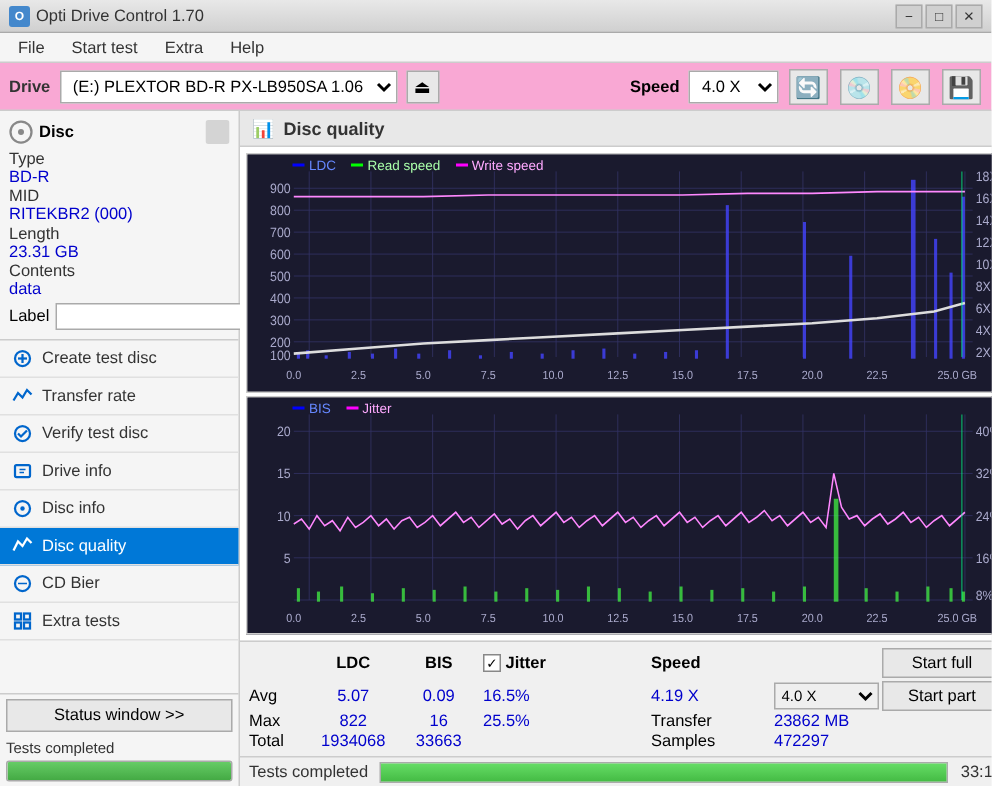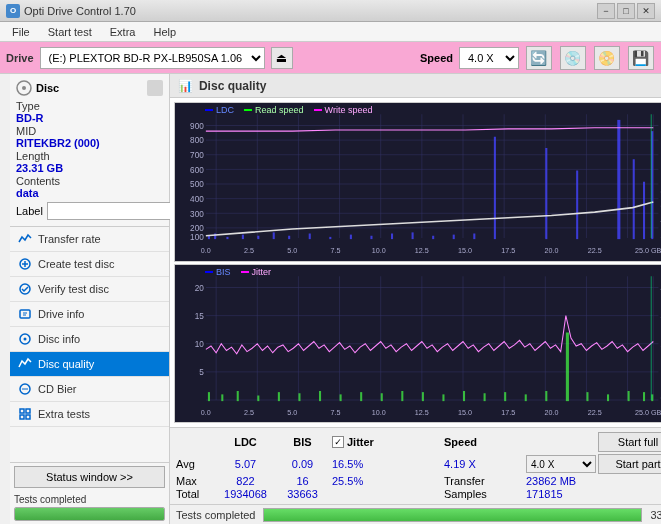--- a/index.html
+++ b/index.html
@@ -21,34 +21,34 @@
     .drivebar { background: #f9a8d4; height: 32px; display: flex; align-items: center; padding: 0 6px; border-bottom: 1px solid #ccc; gap: 6px; }
     .drive-label { font-size: 11px; font-weight: bold; color: #333; }
     .drive-select { height: 22px; font-size: 11px; background: white; border: 1px solid #aaa; padding: 0 4px; min-width: 200px; }
     .drive-icon-btn { width: 22px; height: 22px; background: #e8e8e8; border: 1px solid #aaa; display: flex; align-items: center; justify-content: center; cursor: pointer; font-size: 12px; }
     .speed-label { font-size: 11px; font-weight: bold; }
     .speed-select { height: 22px; font-size: 11px; background: white; border: 1px solid #aaa; padding: 0 4px; width: 60px; }
     .spacer { flex: 1; }
     .toolbar-btn { width: 26px; height: 24px; background: #e8e8e8; border: 1px solid #aaa; display: flex; align-items: center; justify-content: center; cursor: pointer; font-size: 14px; margin: 0 1px; }
 
     
-    .main { display: flex; height: calc(524px - 22px - 20px - 32px); margin-left: 10px; }
+    .main { display: flex; height: calc(524px - 22px - 20px - 32px); }
 
     
     .sidebar { width: 160px; background: #f5f5f5; border-right: 1px solid #ccc; display: flex; flex-direction: column; }
     
     
     .disc-panel { padding: 6px; border-bottom: 1px solid #ccc; }
     .disc-header { display: flex; align-items: center; justify-content: space-between; margin-bottom: 4px; }
     .disc-header-left { display: flex; align-items: center; gap: 4px; font-weight: bold; font-size: 11px; }
     .disc-icon { width: 16px; height: 16px; }
     .disc-row { display: flex; justify-content: center; margin: 1px 0; font-size: 11px; flex-direction: column; }
     .disc-row-label { color: #333; }
     .disc-row-value { color: #0000cc; font-weight: normal; }
-    .disc-row-value.blue { color: #0000cc; font-weight: bold; }
+    .disc-row-value.blue { color: #0000cc; }
     .label-row { display: flex; align-items: center; gap: 4px; margin-top: 3px; }
     .label-input { height: 18px; border: 1px solid #aaa; background: white; flex: 1; font-size: 10px; padding: 0 2px; }
     .label-icon-btn { width: 18px; height: 18px; background: #e8e8e8; border: 1px solid #aaa; display: flex; align-items: center; justify-content: center; cursor: pointer; font-size: 10px; }
 
     
     .nav-items { flex: 1; }
     .nav-item { display: flex; align-items: center; gap: 6px; padding: 5px 8px; font-size: 11px; cursor: pointer; color: #333; border-bottom: 1px solid #e0e0e0; }
     .nav-item.active { background: #0078d7; color: white; }
     .nav-item-icon { width: 14px; height: 14px; display: flex; align-items: center; justify-content: center; font-size: 10px; flex-shrink: 0; }
     .nav-item-icon svg { width: 14px; height: 14px; }
@@ -172,34 +172,34 @@
         <span>Label</span>
         <input class="label-input" type="text" value="" style="">
         <div class="label-icon-btn">🔍</div>
       </div>
     </div>
 
     <div class="nav-items">
       <div class="nav-item">
         <div class="nav-item-icon">
           <svg viewBox="0 0 14 14">
-              <polyline points="1,10 4,5 7,8 10,3 13,6" fill="none" stroke="#0066cc" stroke-width="1.5"></polyline>
-            </svg>
-        </div>
-        <span>Transfer rate</span>
-      </div>
-      <div class="nav-item">
-        <div class="nav-item-icon">
-          <svg viewBox="0 0 14 14">
               <circle cx="7" cy="7" r="5" fill="none" stroke="#0066cc" stroke-width="1.5"></circle>
               <line x1="7" y1="4" x2="7" y2="10" stroke="#0066cc" stroke-width="1.5"></line>
               <line x1="4" y1="7" x2="10" y2="7" stroke="#0066cc" stroke-width="1.5"></line>
             </svg>
         </div>
         <span>Create test disc</span>
+      </div>
+      <div class="nav-item">
+        <div class="nav-item-icon">
+          <svg viewBox="0 0 14 14">
+              <polyline points="1,10 4,5 7,8 10,3 13,6" fill="none" stroke="#0066cc" stroke-width="1.5"></polyline>
+            </svg>
+        </div>
+        <span>Transfer rate</span>
       </div>
       <div class="nav-item">
         <div class="nav-item-icon">
           <svg viewBox="0 0 14 14">
               <circle cx="7" cy="7" r="5" fill="none" stroke="#0066cc" stroke-width="1.5"></circle>
               <polyline points="4,7 6,9 10,5" fill="none" stroke="#0066cc" stroke-width="1.5"></polyline>
             </svg>
         </div>
         <span>Verify test disc</span>
       </div>
@@ -529,21 +529,21 @@
         <span style="font-size:11px;">Transfer</span>
         <span style="font-size:11px;color:#0000cc;">23862 MB</span>
       </div>
 
       <div style="display:grid;grid-template-columns:40px 55px 55px 110px 80px 70px 80px;gap:2px;align-items:center;">
         <span style="font-size:11px;">Total</span>
         <span style="font-size:11px;color:#0000cc;text-align:center;">1934068</span>
         <span style="font-size:11px;color:#0000cc;text-align:center;">33663</span>
         <span></span>
         <span style="font-size:11px;">Samples</span>
-        <span style="font-size:11px;color:#0000cc;">171815</span>
+        <span style="font-size:11px;color:#0000cc;">472297</span>
       </div>
     </div>
 
     <div class="bottom-status">
       <span class="status-text">Tests completed</span>
       <div class="bottom-progress-container">
         <div class="bottom-progress-fill" style="width:100%;"></div>
       </div>
       <span class="status-time">33:15</span>
     </div>

